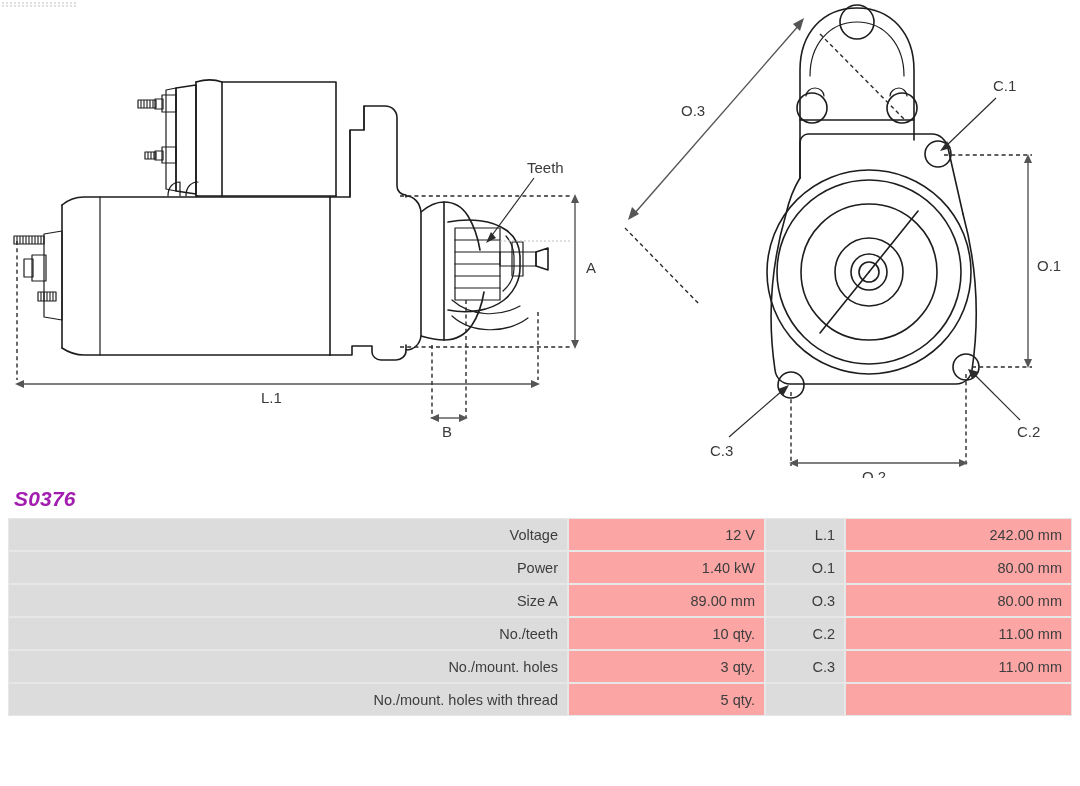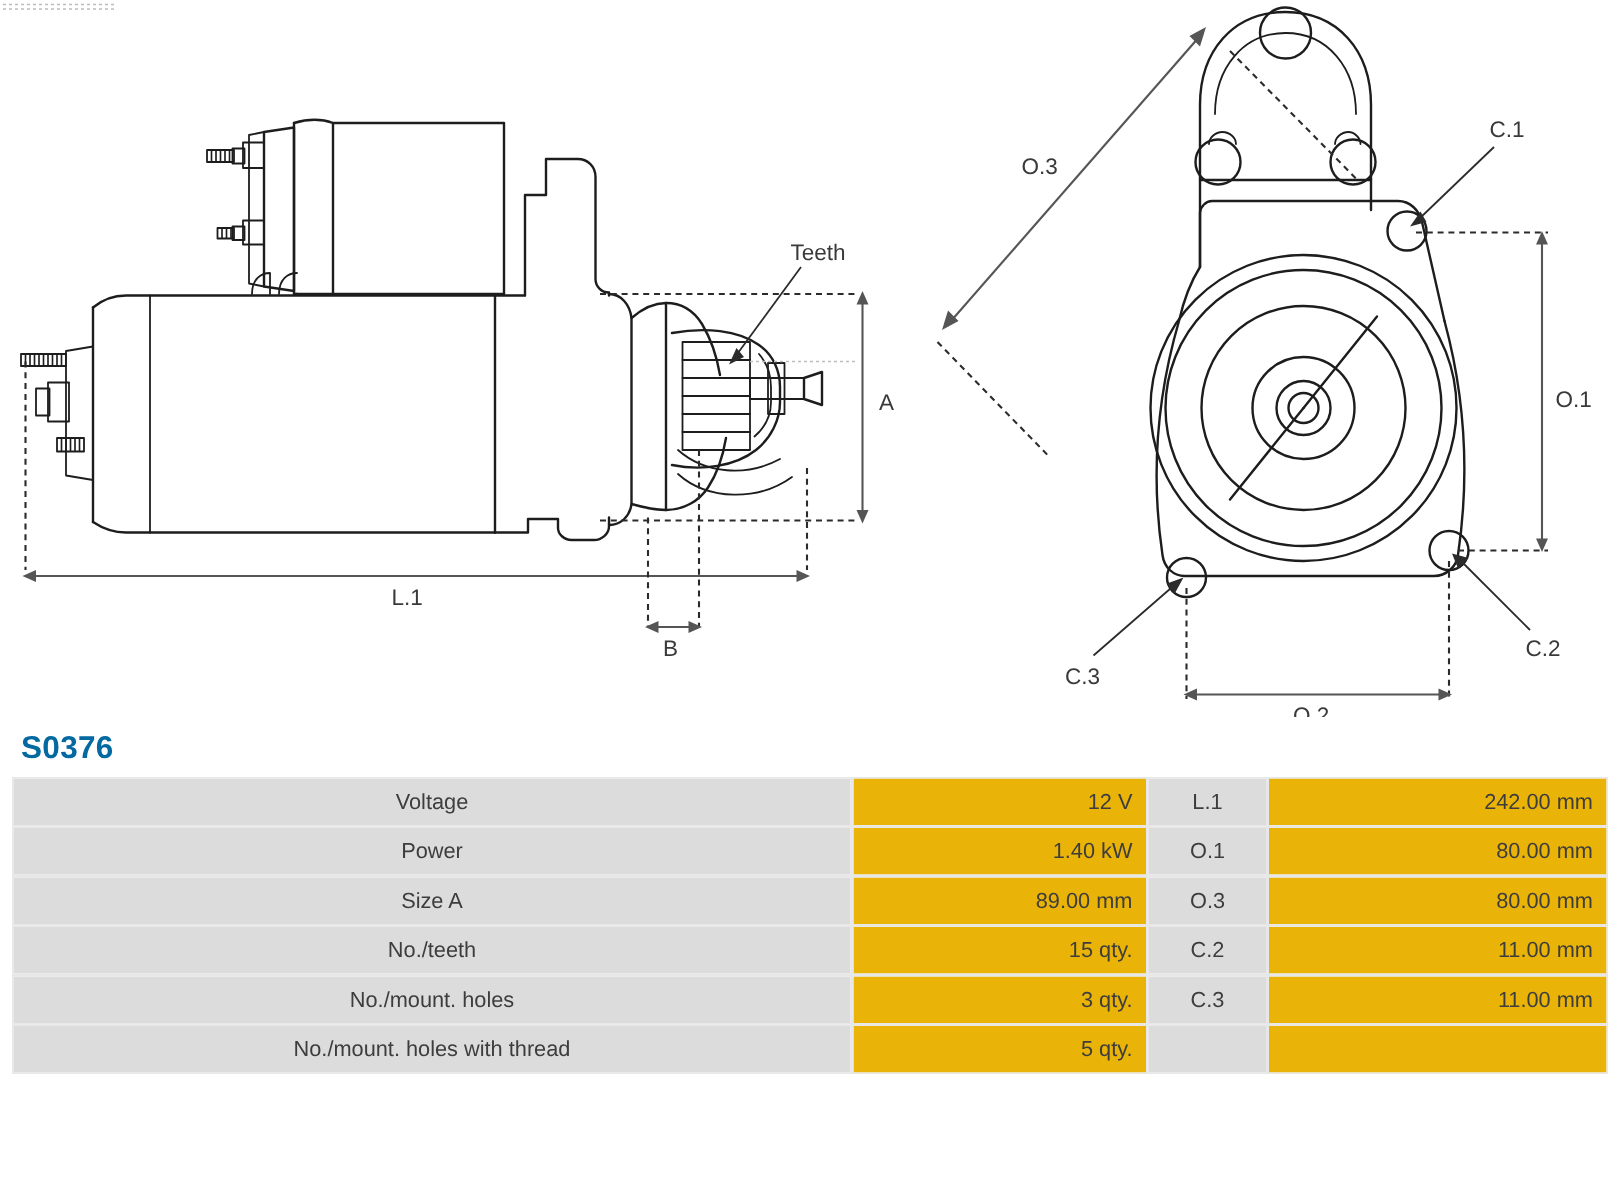--- a/index.html
+++ b/index.html
@@ -42,23 +42,24 @@
   }
   .hatch { fill: none; stroke: #1d1d1d; stroke-width: 1.1; }
 
   
   #part-title {
     position: absolute;
     left: 14px;
     top: 486px;
     font-size: 21px;
     font-weight: bold;
-    color: #0369a1;
+    color: #a21caf;
     letter-spacing: 0.2px;
     line-height: 26px;
+    font-style: italic;
   }
 
   
   #spec-table {
     position: absolute;
     left: 8px;
     top: 518px;
     width: 1064px;
     border-collapse: separate;
     border-spacing: 0;
@@ -68,25 +69,25 @@
     height: 31px;
     font-size: 14.5px;
     padding: 0 9px;
     vertical-align: middle;
     border: 1px solid #ffffff;
     outline: 1px solid #e7e7e7;
     outline-offset: -1px;
   }
   td.lbl {
     background: #dcdcdc;
-    text-align: center;
+    text-align: right;
     color: #3d3d3d;
   }
   td.val {
-    background: #eab308;
+    background: #fca5a5;
     text-align: right;
     color: #3d3d3d;
   }
   col.c-lbl1 { width: 560px; }
   col.c-val1 { width: 197px; }
   col.c-lbl2 { width: 80px; }
   col.c-val2 { width: 227px; }
 </style>
 </head>
 <body>
@@ -378,21 +379,21 @@
       <td class="val">80.00 mm</td>
     </tr>
     <tr>
       <td class="lbl">Size A</td>
       <td class="val">89.00 mm</td>
       <td class="lbl">O.3</td>
       <td class="val">80.00 mm</td>
     </tr>
     <tr>
       <td class="lbl">No./teeth</td>
-      <td class="val">15 qty.</td>
+      <td class="val">10 qty.</td>
       <td class="lbl">C.2</td>
       <td class="val">11.00 mm</td>
     </tr>
     <tr>
       <td class="lbl">No./mount. holes</td>
       <td class="val">3 qty.</td>
       <td class="lbl">C.3</td>
       <td class="val">11.00 mm</td>
     </tr>
     <tr>

